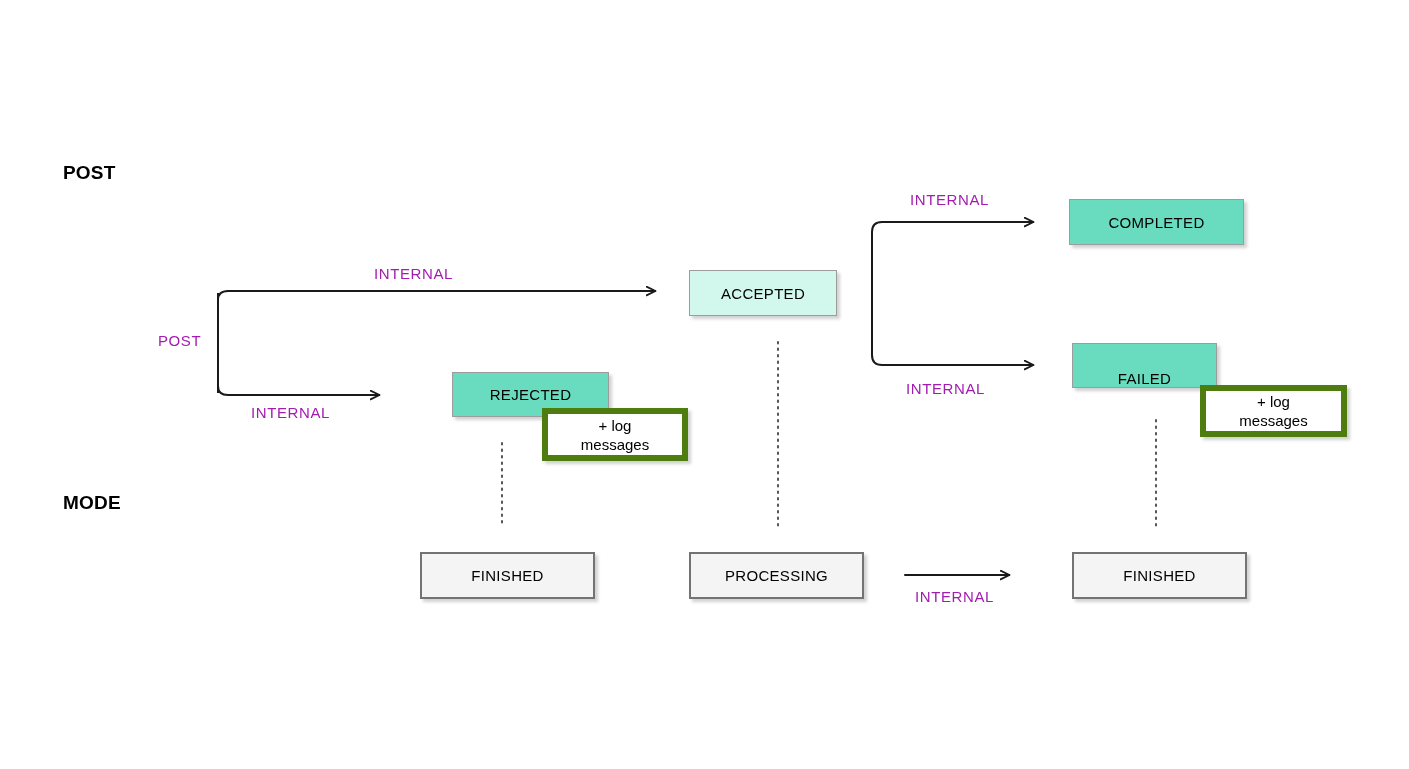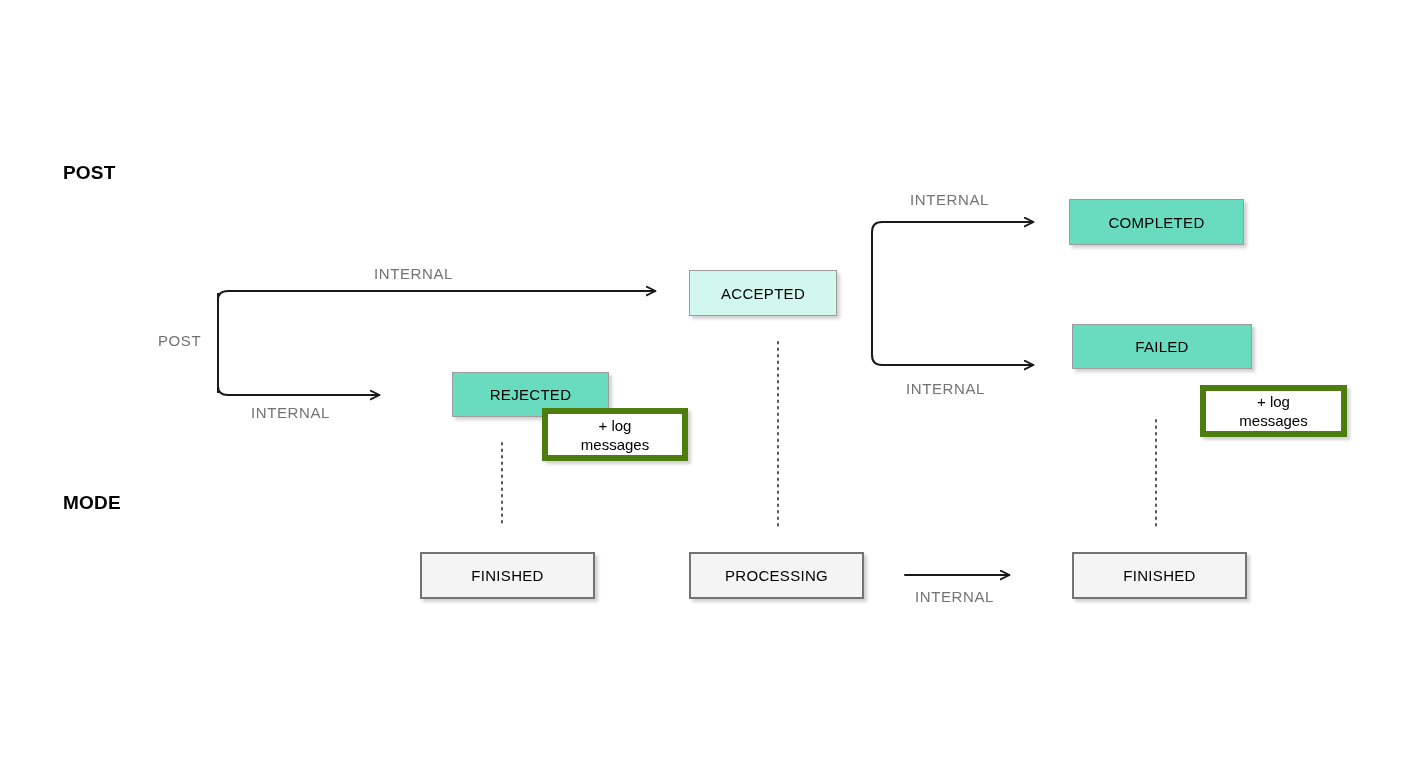--- a/index.html
+++ b/index.html
@@ -70,21 +70,21 @@
     text-align: center;
     font-size: 15px;
     line-height: 19px;
     color: #000000;
     box-shadow: 3px 3px 3px rgba(0,0,0,0.18);
     z-index: 5;
   }
   .edge-label {
     position: absolute;
     font-size: 15px;
-    color: #737373;
+    color: #a21caf;
     letter-spacing: 0.6px;
     white-space: nowrap;
   }
 </style>
 </head>
 <body>
 
 <div id="canvas">
 
   <svg class="edges" viewBox="0 0 1409 769">
@@ -129,21 +129,21 @@
   </div>
 
   <div class="node state-strong" style="left:412px; top:372px; width:157px; height:45px;margin-left:40px;">
     <span>REJECTED</span>
   </div>
 
   <div class="node state-strong" style="left:1069px; top:199px; width:175px; height:46px;">
     <span>COMPLETED</span>
   </div>
 
-  <div class="node state-strong" style="left:1072px; top:324px; width:180px; height:45px;">
+  <div class="node state-strong" style="left:1072px; top:343px; width:145px; height:45px;align-items:flex-end;">
     <span>FAILED</span>
   </div>
 
   <div class="note" style="left:542px; top:408px; width:146px; height:53px;">
     <div>
       <div>+ log</div>
       <div>messages</div>
     </div>
   </div>
 

